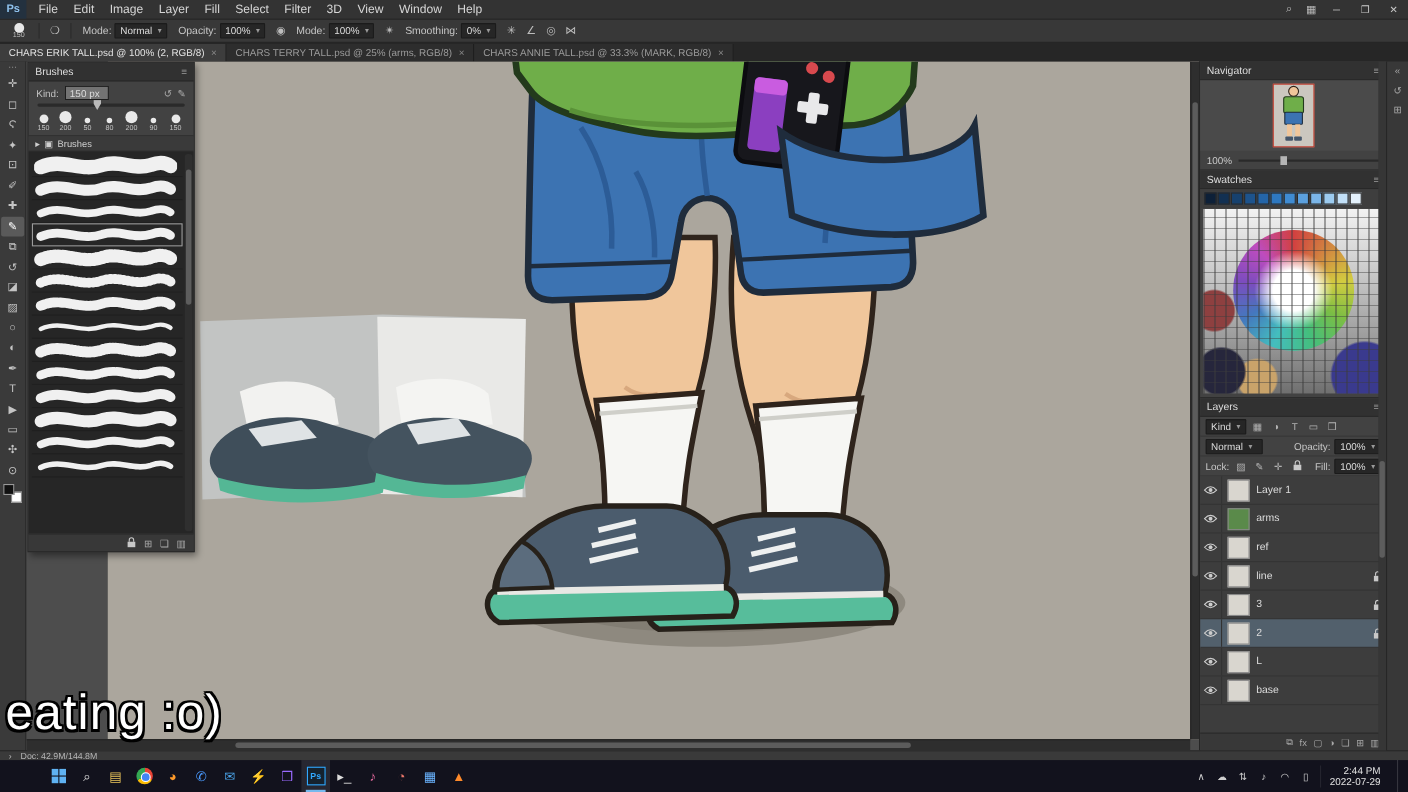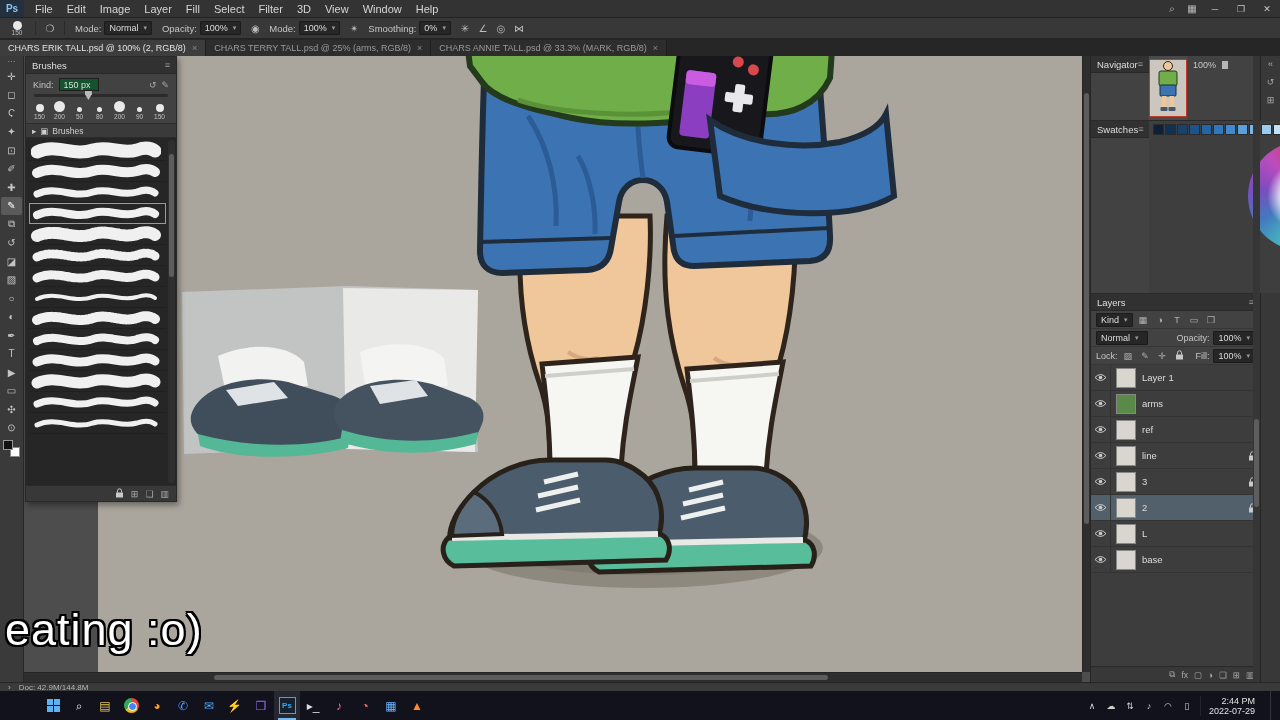--- a/index.html
+++ b/index.html
@@ -50,41 +50,41 @@
 .hscroll{position:absolute;left:0;right:8px;bottom:0;height:10px;background:#2e2e2e;border-top:1px solid #242424}
 .hscroll .thumb{position:absolute;left:18%;width:58%;top:2px;bottom:2px;background:#5c5c5c;border-radius:4px}
 .vscroll{position:absolute;top:0;bottom:10px;right:0;width:8px;background:#2e2e2e;border-left:1px solid #242424}
 .vscroll .thumb{position:absolute;top:6%;height:70%;left:1px;right:1px;background:#5c5c5c;border-radius:4px}
 
 
 .brushes-panel{position:absolute;left:1px;top:0;width:152px;height:446px;background:#424242;border:1px solid #292929;display:flex;flex-direction:column;z-index:6;box-shadow:2px 3px 6px rgba(0,0,0,.4)}
 .panel-head{height:17px;background:#313131;display:flex;align-items:center;padding:0 6px;font-size:9.5px;color:#dedede;border-bottom:1px solid #282828;flex:0 0 auto}
 .panel-head .ph-menu{margin-left:auto;color:#9d9d9d;font-size:9px}
 .bp-size{padding:4px 7px 1px 7px;font-size:9px;color:#c2c2c2;display:flex;align-items:center;gap:5px}
-.bp-size .val{background:#14532d;border:1px solid #1d1d1d;padding:0 4px;height:13px;line-height:13px;color:#ddd;min-width:40px}
+.bp-size .val{background:#737373;border:1px solid #1d1d1d;padding:0 4px;height:13px;line-height:13px;color:#ddd;min-width:40px}
 .bp-size .ric{margin-left:auto;display:flex;gap:5px;font-size:9px;color:#aaa}
 .bp-slider{margin:2px 8px 3px 8px;height:3px;background:#2a2a2a;border-radius:2px;position:relative}
 .bp-slider .knob{position:absolute;left:38%;top:-3px;width:7px;height:9px;background:#b9b9b9;clip-path:polygon(50% 100%,0 35%,0 0,100% 0,100% 35%)}
 .tips-row{display:flex;align-items:flex-end;padding:1px 4px 3px 4px;gap:1px;border-bottom:1px solid #2c2c2c}
 .tip-cell{width:19px;display:flex;flex-direction:column;align-items:center;gap:1px}
 .tip-blob{background:#e9e9e9;border-radius:50%}
 .tip-num{font-size:6.5px;color:#c2c2c2;line-height:7px}
 .folder-row{height:14px;display:flex;align-items:center;gap:4px;background:#3a3a3a;border-bottom:1px solid #2a2a2a;padding:0 6px;font-size:8.5px;color:#cfcfcf}
 .previews{flex:1;background:#262626;overflow:hidden;position:relative;padding:2px 10px 2px 3px}
 .brush-row{height:21px;display:flex;align-items:center;border-bottom:1px solid #202020;padding:0 2px}
 .brush-row.selected{outline:1px solid #9b9b9b;outline-offset:-1px}
 .previews .scroll{position:absolute;right:1px;top:2px;bottom:2px;width:7px;background:#2f2f2f;border-radius:3px}
 .previews .scroll .thumb{position:absolute;top:4%;height:36%;left:1px;right:1px;background:#5d5d5d;border-radius:3px}
 .bp-footer{height:16px;background:#383838;border-top:1px solid #2a2a2a;display:flex;align-items:center;justify-content:flex-end;gap:7px;padding:0 7px;font-size:9px;color:#aaa}
 
 
 .right-panel{width:170px;background:#424242;border-left:1px solid #262626;display:flex;flex-direction:column;position:relative}
 .rp-scroll{position:absolute;right:0;top:0;bottom:0;width:7px;background:#363636}
 .rp-scroll .thumb{position:absolute;top:58%;height:14%;left:1px;right:1px;background:#5d5d5d;border-radius:3px}
-.section{display:flex;flex-direction:row;border-bottom:1px solid #2a2a2a}
+.section{display:flex;flex-direction:column;border-bottom:1px solid #2a2a2a}
 .nav-body{height:64px;background:#4a4a4a;display:flex;align-items:center;justify-content:center}
 .nav-thumb{width:38px;height:58px;outline:1px solid #c0392b;outline-offset:-1px}
 .nav-foot{height:17px;display:flex;align-items:center;font-size:9px;color:#c8c8c8;padding:0 6px;gap:6px}
 .nav-slider{flex:1;height:2px;background:#2a2a2a;position:relative}
 .nav-slider .knob{position:absolute;left:30%;top:-3px;width:6px;height:8px;background:#b5b5b5}
 .swatch-row{display:flex;gap:1px;padding:3px 4px;background:#3e3e3e}
 .swatch{width:11px;height:11px;border:1px solid #2a2a2a}
 .palette{height:168px;margin:1px 3px 3px 3px;position:relative;background:
  radial-gradient(circle at 10% 88%,#26263c 0 10%,transparent 11%),
  radial-gradient(circle at 90% 90%,#3a3a8e 0 14%,transparent 15%),
@@ -111,21 +111,21 @@
 .layer-lock{width:16px;display:flex;justify-content:center}
 .lp-footer{height:16px;background:#383838;border-top:1px solid #2a2a2a;display:flex;align-items:center;justify-content:flex-end;gap:6px;padding:0 6px;font-size:8.5px;color:#a8a8a8}
 
 
 .right-strip{width:20px;background:#383838;border-left:1px solid #262626;display:flex;flex-direction:column;align-items:center;padding-top:3px;gap:8px;font-size:9px;color:#a8a8a8}
 
 
 .statusbar{height:9px;background:#3a3a3a;border-top:1px solid #262626;display:flex;align-items:center;font-size:8px;color:#b5b5b5;padding-left:8px;gap:8px;flex:0 0 auto}
 
 
-.caption{position:absolute;left:5px;top:604px;font-size:45px;color:#fff;z-index:40;letter-spacing:1px;
+.caption{position:absolute;left:5px;top:622px;font-size:45px;color:#fff;z-index:40;letter-spacing:1px;
  text-shadow:-2px 0 0 #000,2px 0 0 #000,0 -2px 0 #000,0 2px 0 #000,-2px -2px 0 #000,2px 2px 0 #000,-2px 2px 0 #000,2px -2px 0 #000}
 
 
 .taskbar{height:29px;background:#12121d;display:flex;align-items:center;padding-left:40px;flex:0 0 auto}
 .tb-app{width:26px;height:29px;display:flex;align-items:center;justify-content:center;font-size:12px;position:relative}
 .tb-app.active{background:rgba(255,255,255,.09)}
 .tb-app.active::after{content:"";position:absolute;left:4px;right:4px;bottom:0;height:2px;background:#76b9ed}
 .winlogo{display:grid;grid-template-columns:6px 6px;grid-template-rows:6px 6px;gap:1px}
 .winlogo i{background:#5fb2f2}
 .chrome-ic{width:15px;height:15px;border-radius:50%;background:conic-gradient(#ea4335 0 33%,#fbbc05 33% 66%,#34a853 66% 100%);position:relative}

